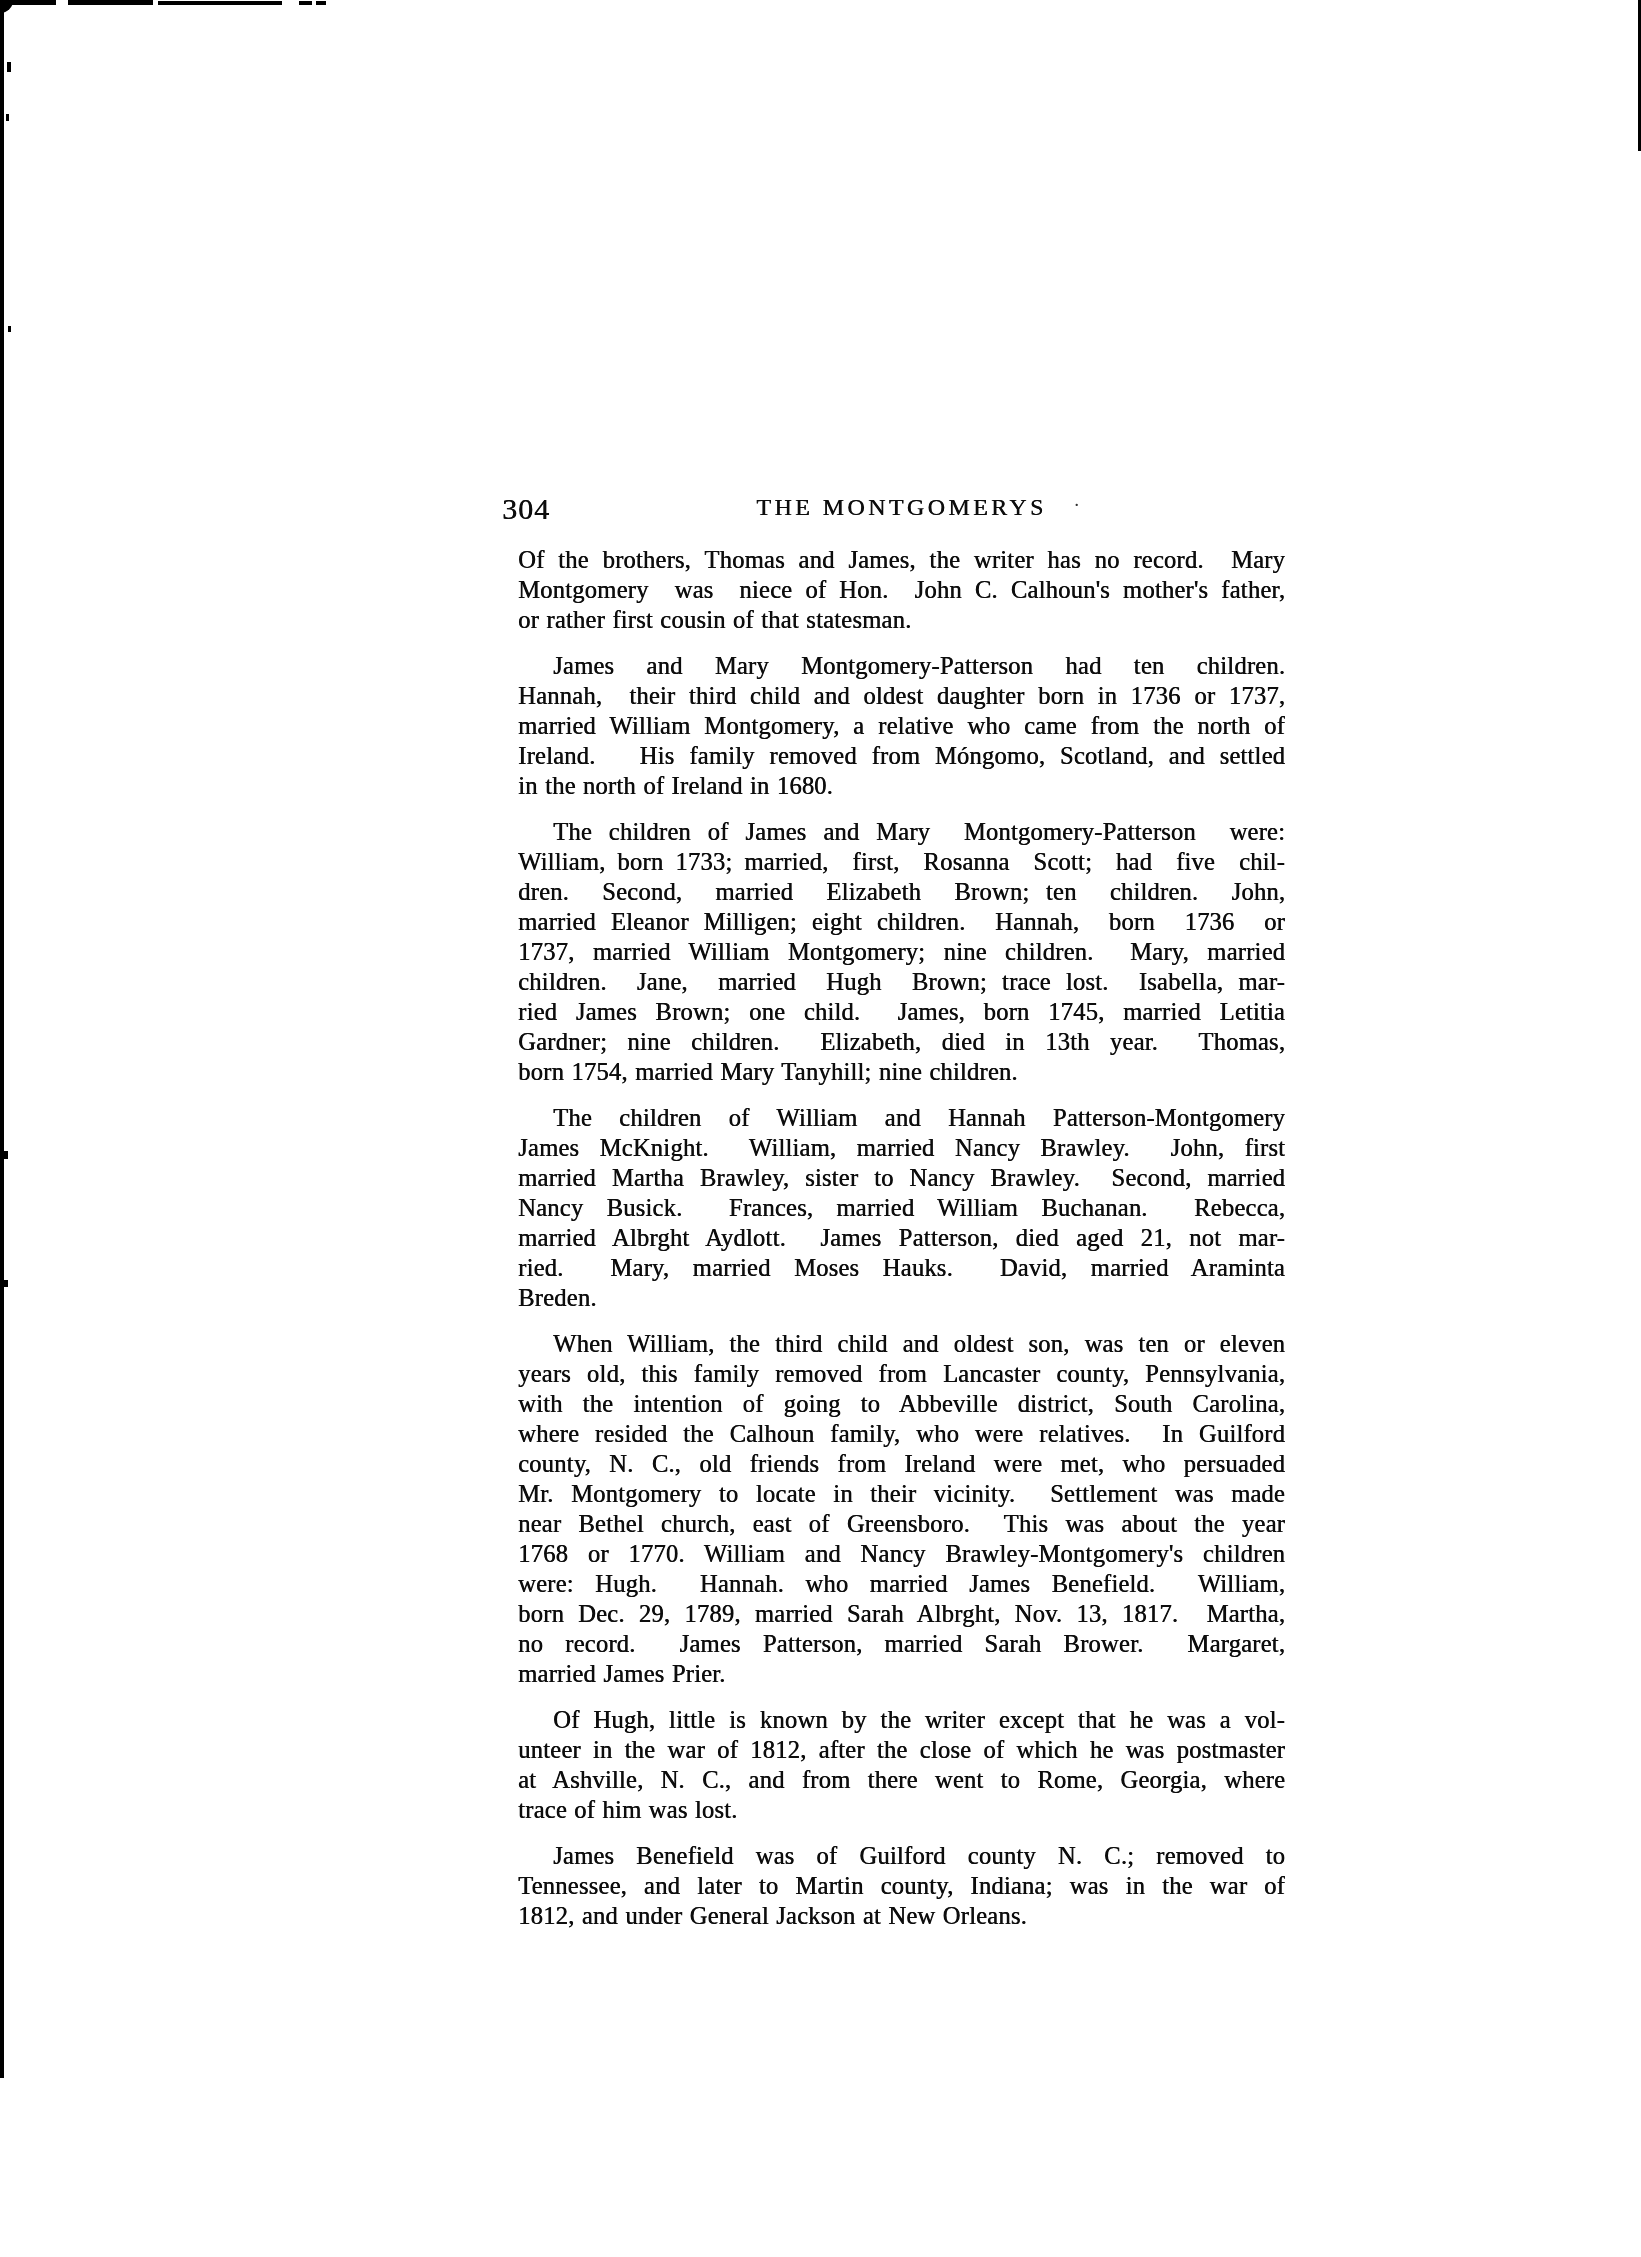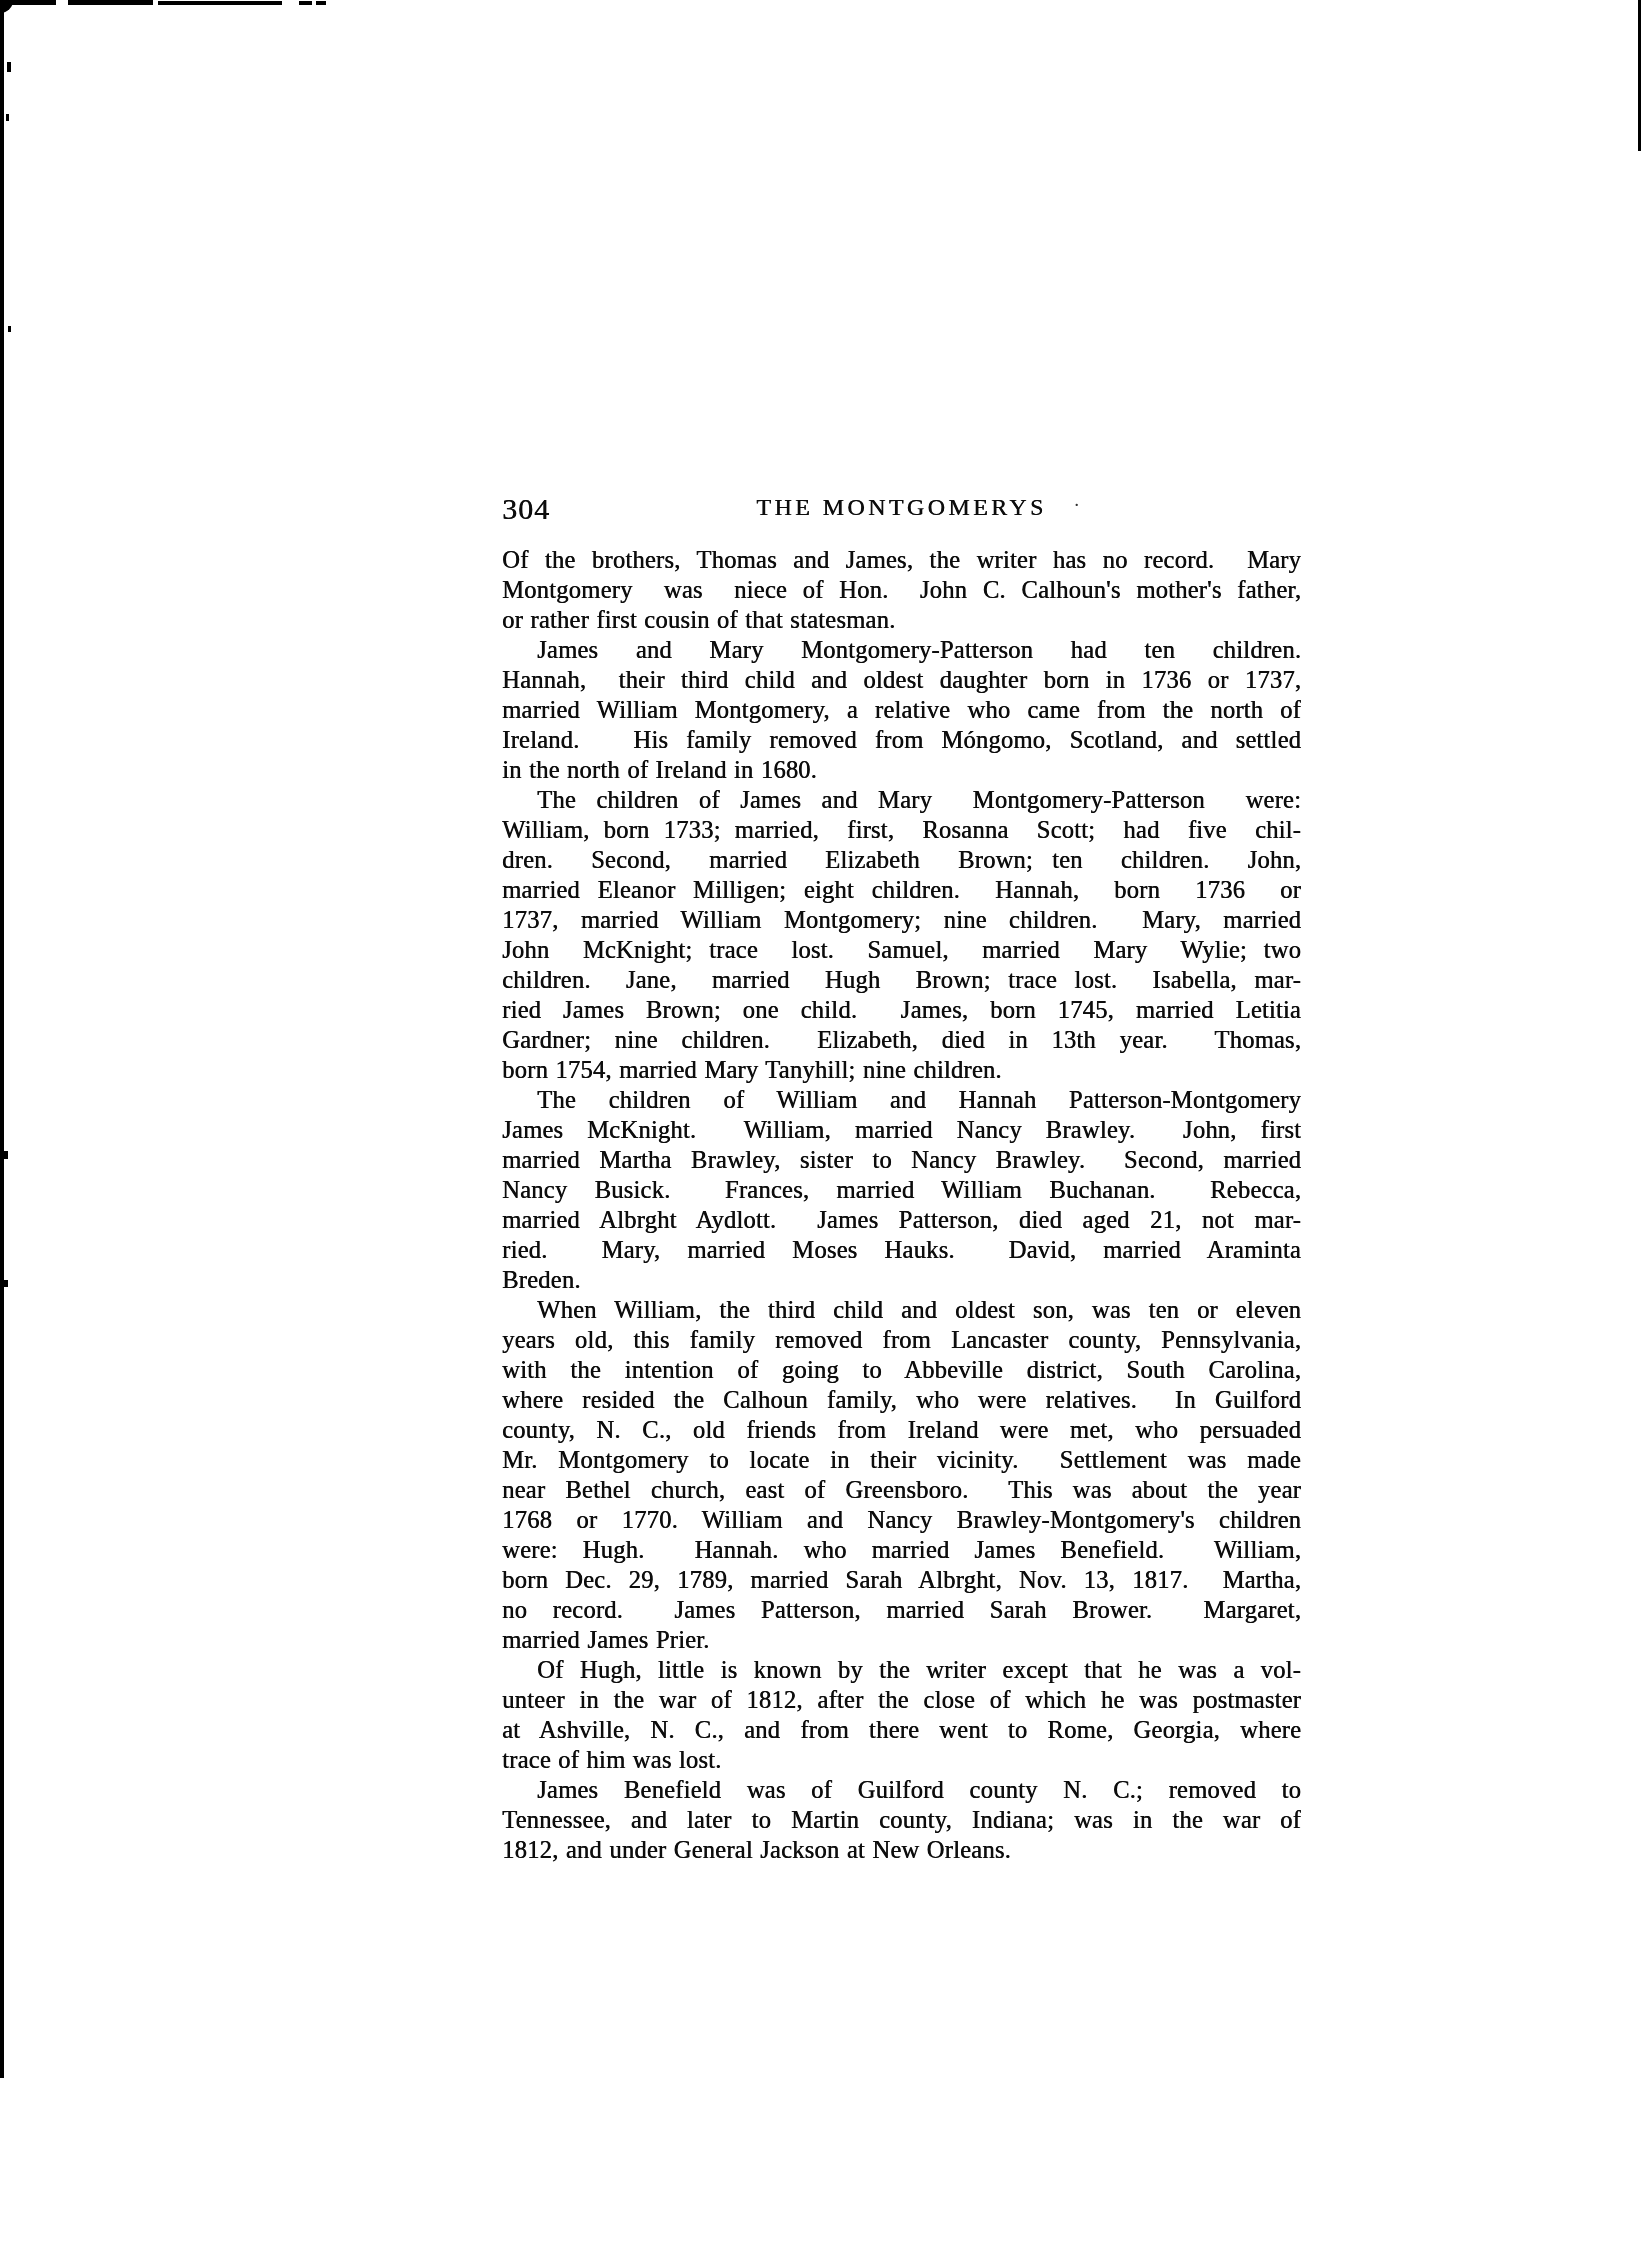--- a/index.html
+++ b/index.html
@@ -74,21 +74,21 @@
     opacity: 0.85;
   }
   .page-body {
     margin-top: 18.3px;
     font-size: 24.6px;
     line-height: 30px;
     letter-spacing: 0.2px;
     word-spacing: 1px;
     text-shadow: 0.5px 0 0 currentColor;
   }
-  .paragraph { margin: 0; }
+  .paragraph { margin: 16px; }
   .line {
     text-align: justify;
     text-align-last: justify;
     white-space: pre-wrap;
     overflow: hidden;
     max-height: 30px;
   }
   .line.last { text-align-last: left; }
   .line.indent { text-indent: 35px; }
 </style>
@@ -130,21 +130,20 @@
           <div class="line">married William Montgomery, a relative who came from the north of</div>
           <div class="line">Ireland.   His family removed from Móngomo, Scotland, and settled</div>
           <div class="line last">in the north of Ireland in 1680.</div>
         </div>
         <div class="paragraph">
           <div class="line indent">The children of James and Mary  Montgomery-Patterson  were:</div>
           <div class="line">William, born 1733; married,  first,  Rosanna  Scott;  had  five  chil-</div>
           <div class="line">dren.  Second,  married  Elizabeth  Brown; ten  children.  John,</div>
           <div class="line">married Eleanor Milligen; eight children.  Hannah,  born  1736  or</div>
           <div class="line">1737, married William Montgomery; nine children.  Mary, married</div>
-          <div class="line">John  McKnight; trace  lost.  Samuel,  married  Mary  Wylie; two</div>
           <div class="line">children.  Jane,  married  Hugh  Brown; trace lost.  Isabella, mar-</div>
           <div class="line">ried James Brown; one child.  James, born 1745, married Letitia</div>
           <div class="line">Gardner; nine children.  Elizabeth, died in 13th year.  Thomas,</div>
           <div class="line last">born 1754, married Mary Tanyhill; nine children.</div>
         </div>
         <div class="paragraph">
           <div class="line indent">The children of William and Hannah Patterson-Montgomery</div>
           <div class="line">James McKnight.  William, married Nancy Brawley.  John, first</div>
           <div class="line">married Martha Brawley, sister to Nancy Brawley.  Second, married</div>
           <div class="line">Nancy Busick.  Frances, married William Buchanan.  Rebecca,</div>

